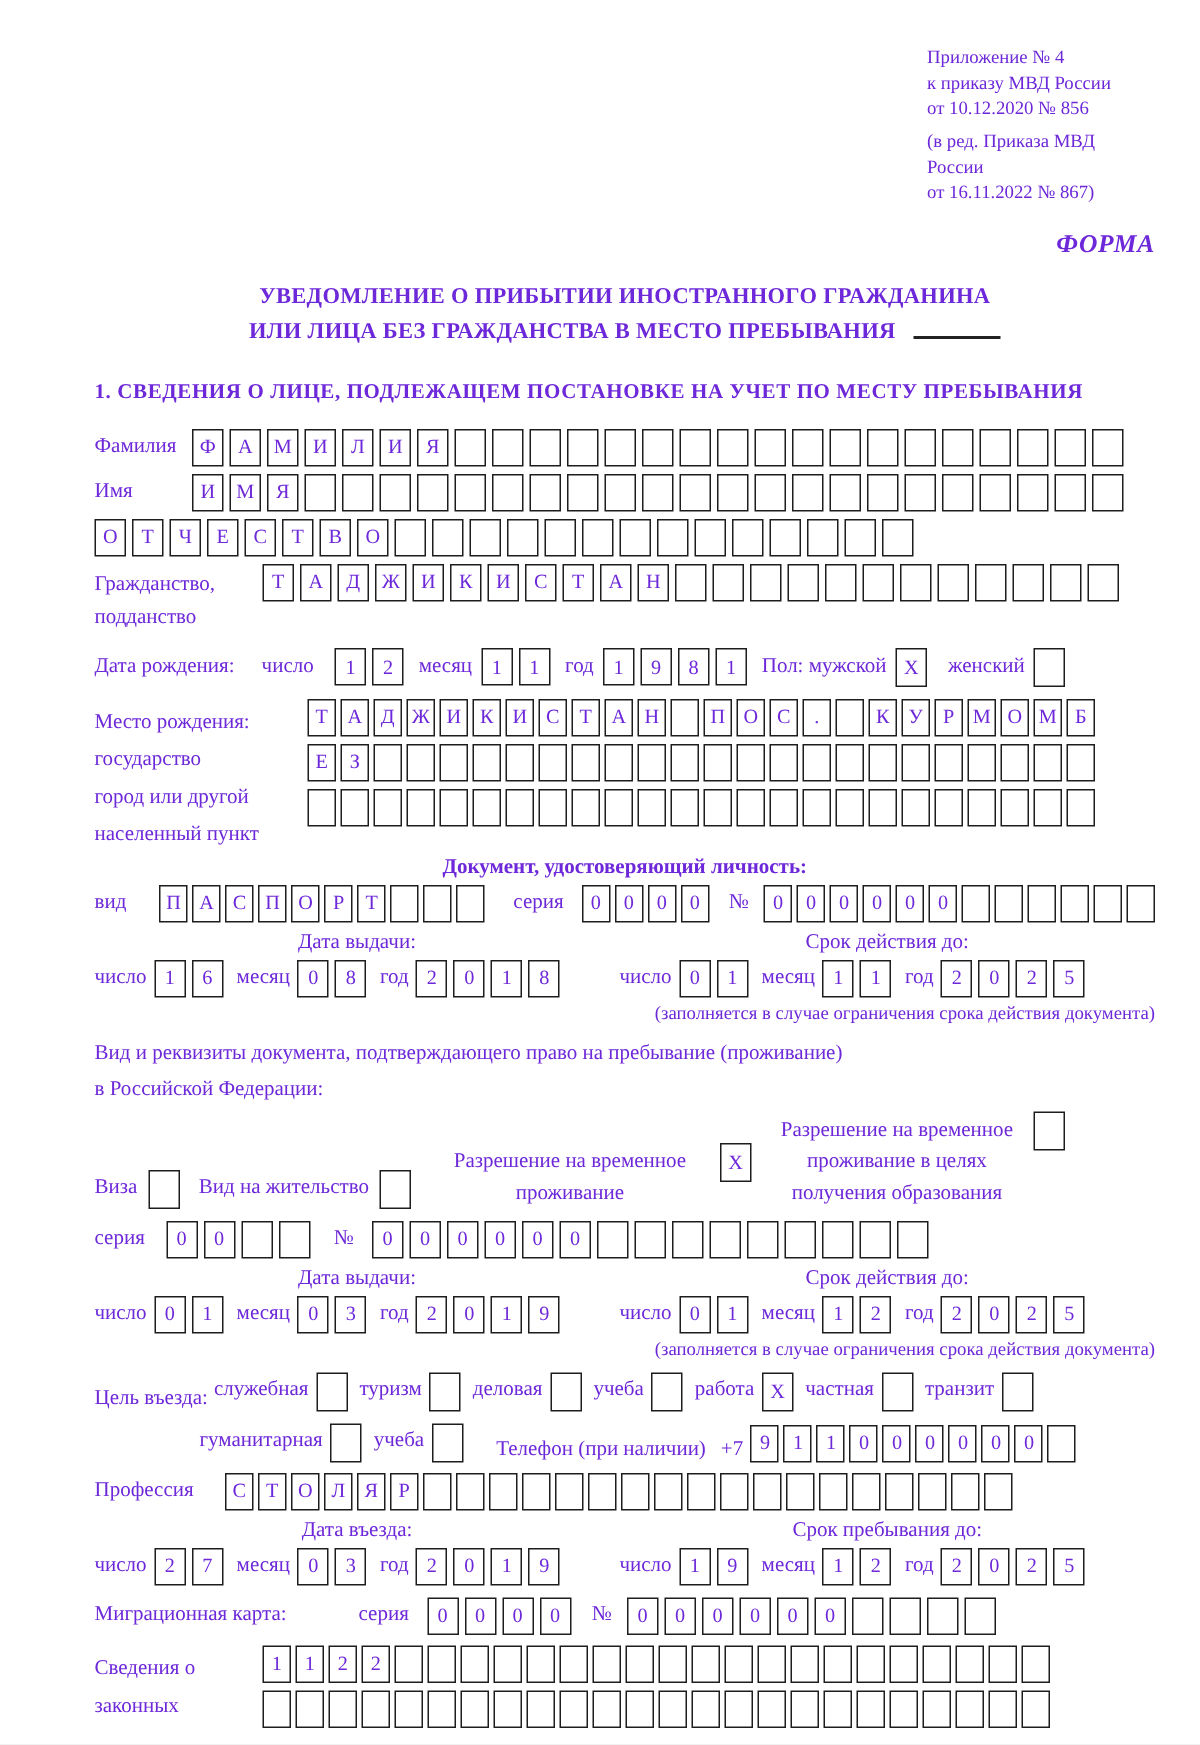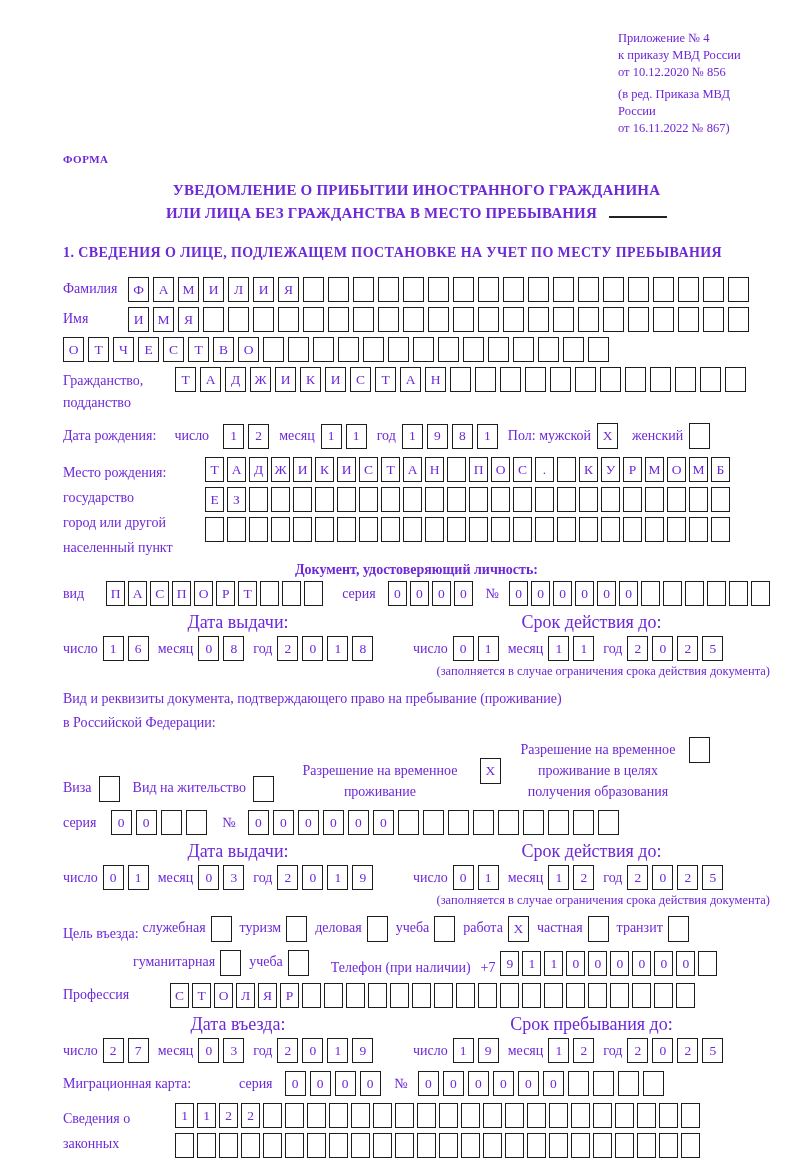--- a/index.html
+++ b/index.html
@@ -6,21 +6,21 @@
   .page{
     width:800px;height:1163px;box-sizing:border-box;margin:0 auto;
     background:#ffffff;color:#6d28d9;
     font-family:"Liberation Serif","DejaVu Serif",serif;
     font-size:14px;position:relative;overflow:hidden;
     padding:30px 30px 0 63px;
   }
   
   .hdr{margin-left:555px;font-size:12.5px;line-height:17px;}
   .hdr .gap{margin-top:5px;}
-  .forma{font-weight:bold;font-size:11px;margin-top:16px;letter-spacing:.5px;}
+  .forma{text-align:right;font-weight:bold;font-size:17px;margin-top:16px;letter-spacing:.5px;font-style:italic;}
   .title{text-align:center;font-weight:bold;font-size:15px;line-height:23px;margin-top:14px;letter-spacing:.2px;}
   .blank{display:inline-block;width:58px;border-bottom:2px solid #222;height:.9em;margin-left:12px;}
   .sec-title{font-weight:bold;font-size:14px;margin-top:20px;letter-spacing:.4px;}
   
   .frow{display:flex;align-items:flex-start;margin-top:5px;}
   .lbl{padding-top:4px;white-space:nowrap;}
   .lblblk{line-height:22px;padding-top:3px;}
   .w65{width:65px;flex:0 0 65px;}
   .w87{width:87px;flex:0 0 87px;}
   .w112{width:112px;flex:0 0 112px;}
@@ -31,21 +31,21 @@
   .cbox{
     box-sizing:border-box;flex:0 0 auto;width:21px;height:25px;
     border:1.8px solid #1d1d1d;margin-right:4px;background:#fff;
     display:inline-flex;align-items:center;justify-content:center;
     font-size:13.5px;line-height:1;
   }
   .tight .cbox{width:19px;margin-right:3px;}
   .chk .cbox{width:21px;height:26px;margin-right:0;}
   .stack .boxes{margin-bottom:5px;}
   
-  .dhdr-row{display:flex;margin-top:6px;font-size:18px;}
+  .dhdr-row{display:flex;margin-top:6px;font-size:14px;}
   .dhdr-l{width:350px;text-align:center;}
   .dhdr-r{flex:1;text-align:center;}
   .drow{display:flex;align-items:center;margin-top:3px;}
   .dgroup{display:flex;align-items:center;gap:5px;}
   .dgroup-l{width:350px;flex:0 0 350px;}
   .note{ text-align:right;font-size:12.5px;margin-top:3px;}
   .intro{line-height:24px;margin-top:8px;}
   
   .optrow{display:flex;align-items:flex-end;margin-top:6px;}
   .opt{display:flex;align-items:flex-start;gap:7px;margin-right:13px;}
@@ -578,21 +578,21 @@
         <span class="cbox">0</span>
         <span class="cbox">0</span>
         <span class="cbox">0</span>
         <span class="cbox">0</span>
         <span class="cbox">0</span>
         <span class="cbox">0</span>
         <span class="cbox"></span>
       </span>
   </div>
 
-  <div class="frow" style="margin-top:7px;gap:20px;">
+  <div class="frow" style="margin-top:7px;">
     <span class="lbl w87">Профессия</span>
     <span class="boxes tight">
         <span class="cbox">С</span>
         <span class="cbox">Т</span>
         <span class="cbox">О</span>
         <span class="cbox">Л</span>
         <span class="cbox">Я</span>
         <span class="cbox">Р</span>
         <span class="cbox"></span>
         <span class="cbox"></span>

